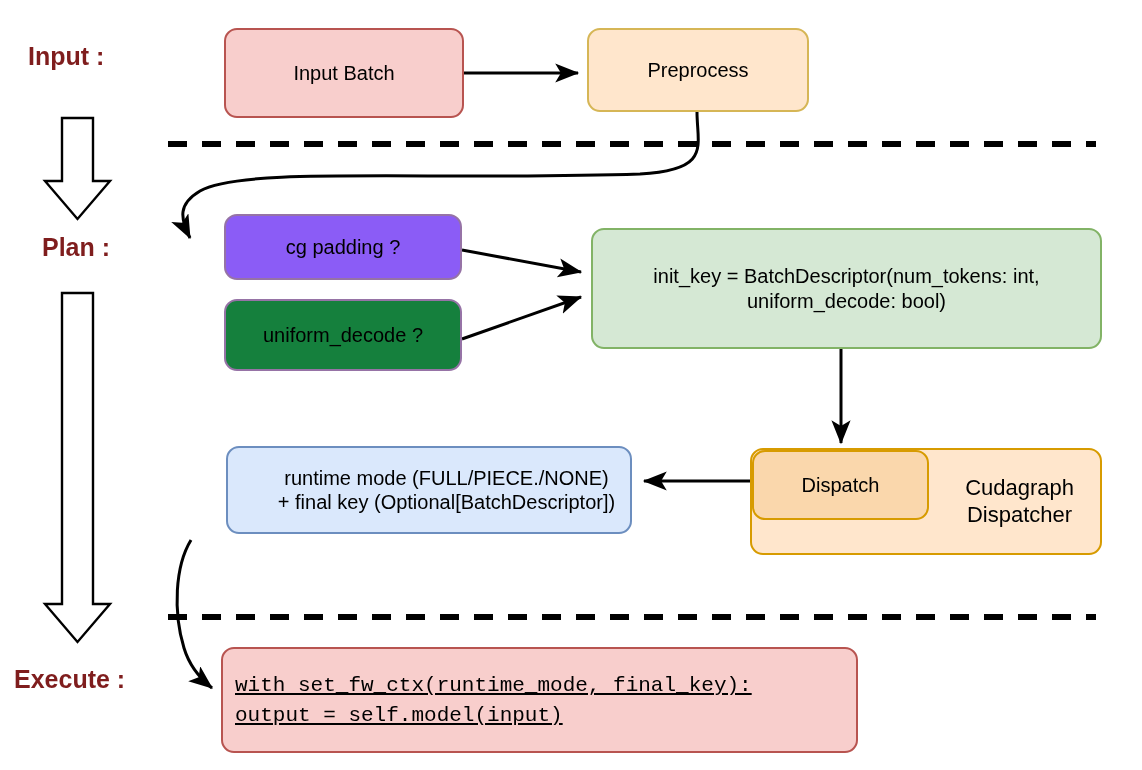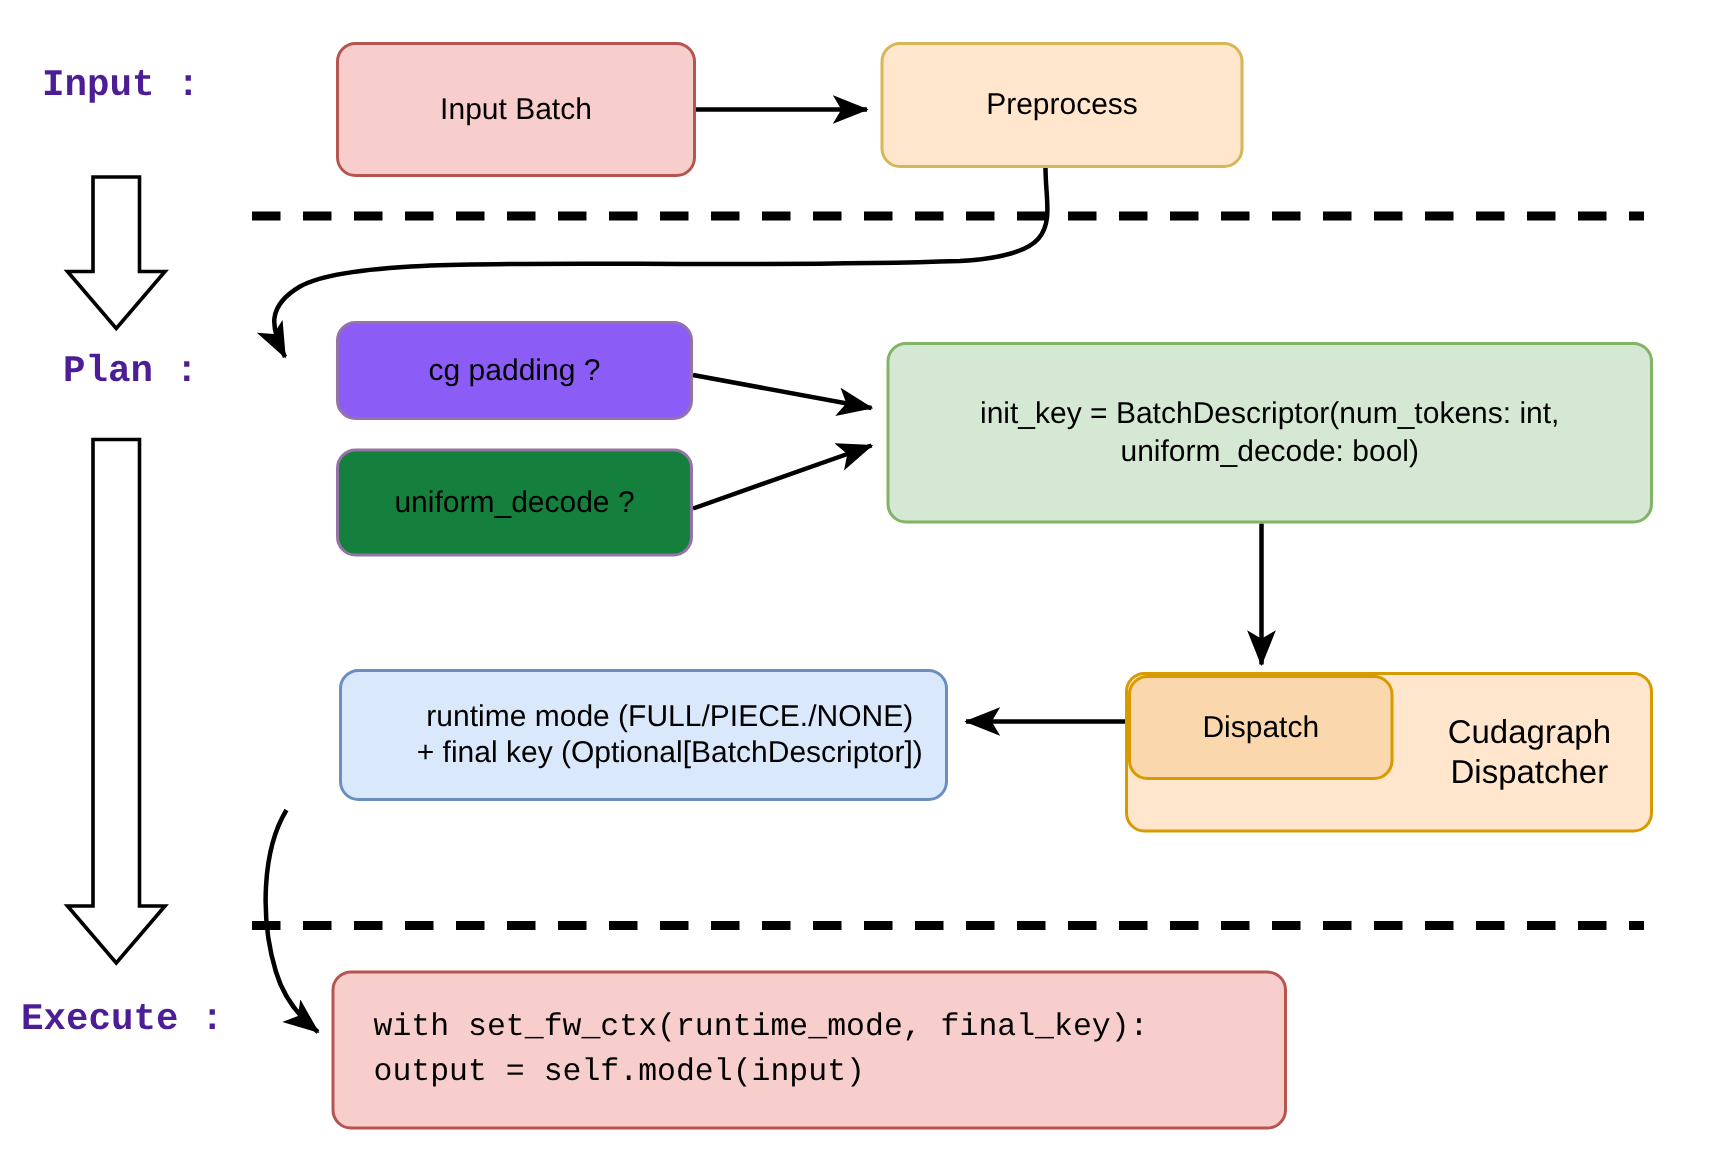--- a/index.html
+++ b/index.html
@@ -19,24 +19,24 @@
   }
   #diagram-svg {
     position: absolute;
     left: 0;
     top: 0;
     width: 1142px;
     height: 770px;
   }
   .stage-label {
     position: absolute;
-    font-family: Liberation Mono, monospace;
+    font-family: Liberation Sans, sans-serif;
     font-weight: bold;
     font-size: 25px;
-    color: #4c1d95;
+    color: #7f1d1d;
     white-space: nowrap;
     letter-spacing: 0px;
   }
   .node {
     position: absolute;
     box-sizing: border-box;
     border-style: solid;
     border-width: 2px;
     border-radius: 13px;
     display: flex;
@@ -49,22 +49,23 @@
     line-height: 1.22;
     padding: 2px 8px;
   }
   .node-code {
     font-family: "Liberation Mono", monospace;
     font-size: 21px;
     align-items: flex-start;
     justify-content: flex-start;
     text-align: left;
     white-space: pre;
-    padding: 22px 26px;
+    padding: 22px 12px;
     line-height: 1.45;
+    text-decoration: underline;
   }
   .node-label-wrap {
     display: block;
     white-space: pre-line;
   }
 </style>
 </head>
 <body>
 
 <div id="canvas">
@@ -98,21 +99,21 @@
   </svg>
 
   <div class="stage-label" style="left:28px; top:42px;">Input :</div>
   <div class="stage-label" style="left:42px; top:233px;">Plan :</div>
   <div class="stage-label" style="left:14px; top:665px;">Execute :</div>
 
   <div class="node" style="left:224px; top:28px; width:240px; height:90px; background:#f8cecc; border-color:#b85450;">
     <span class="node-label-wrap">Input Batch</span>
   </div>
 
-  <div class="node" style="left:587px; top:28px; width:242px; height:84px; background:#ffe6cc; border-color:#d6b656;">
+  <div class="node" style="left:587px; top:28px; width:222px; height:84px; background:#ffe6cc; border-color:#d6b656;">
     <span class="node-label-wrap">Preprocess</span>
   </div>
 
   <div class="node" style="left:224px; top:214px; width:238px; height:66px; background:#8b5cf6; border-color:#9673a6;">
     <span class="node-label-wrap">cg padding ?</span>
   </div>
 
   <div class="node" style="left:224px; top:299px; width:238px; height:72px; background:#15803d; border-color:#9673a6;">
     <span class="node-label-wrap">uniform_decode ?</span>
   </div>

